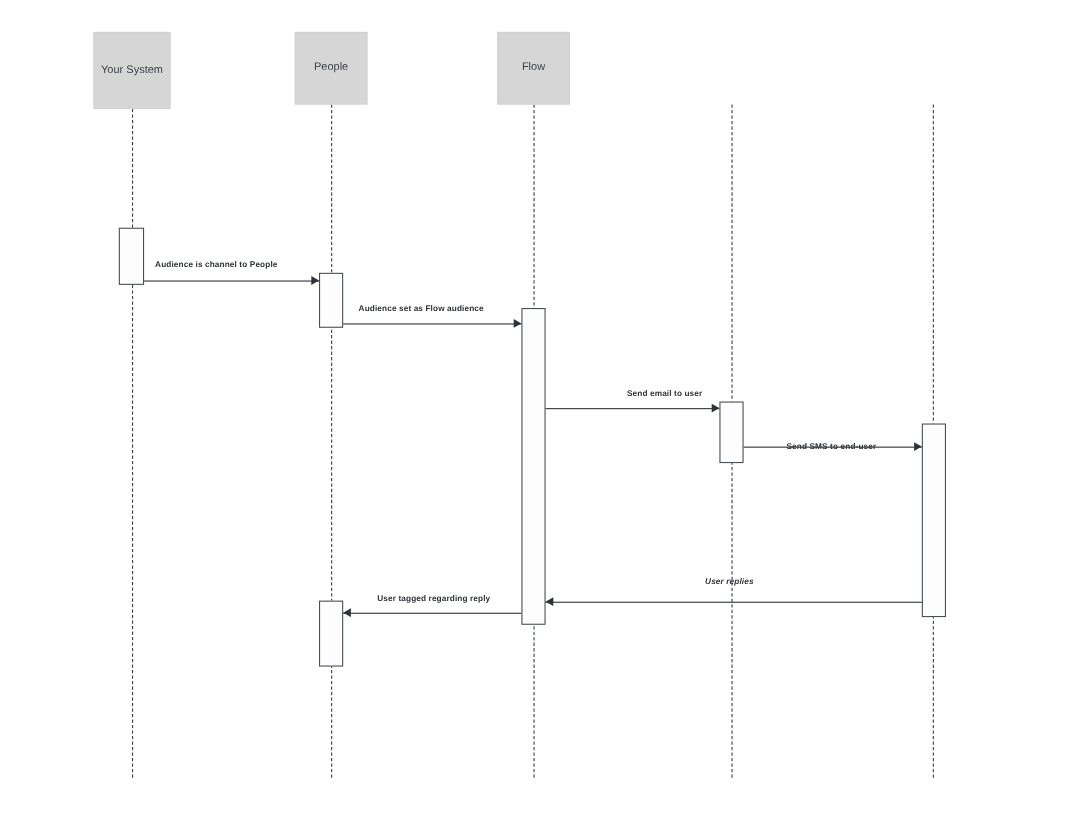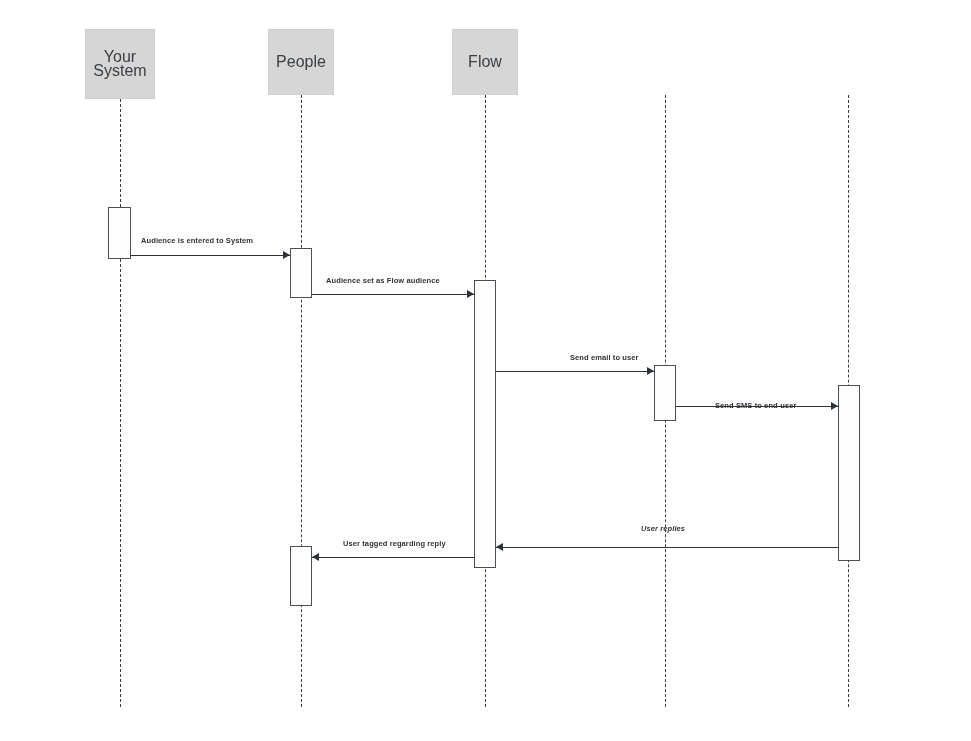--- a/index.html
+++ b/index.html
@@ -20,23 +20,22 @@
     background: #ffffff;
   }
   .lifeline-head {
     position: absolute;
     background: #d6d6d6;
     border: 1px solid #d0d0d0;
     box-sizing: border-box;
     display: flex;
     align-items: center;
     justify-content: center;
-    text-align: center;
     color: #3a3f44;
-    font-size: 16px;
+    font-size: 10px;
     line-height: 14px;
     font-family: "Liberation Sans", sans-serif;
     padding: 2px 4px;
   }
   .lifeline-line {
     position: absolute;
     width: 0;
     border-left: 1px dashed #3a3f44;
   }
   .activation {
@@ -98,21 +97,21 @@
 
   <div class="activation" style="left:108px; top:207px; width:23px; height:52px;"></div>
   <div class="activation" style="left:290px; top:248px; width:22px; height:50px;"></div>
   <div class="activation" style="left:474px; top:280px; width:22px; height:288px;"></div>
   <div class="activation" style="left:654px; top:365px; width:22px; height:56px;"></div>
   <div class="activation" style="left:838px; top:385px; width:22px; height:176px;"></div>
   <div class="activation" style="left:290px; top:546px; width:22px; height:60px;"></div>
 
   <div class="msg-line" style="left:131px; top:255px; width:159px;"></div>
   <div class="arrow-head arrow-right" style="left:283px; top:251px;"></div>
-  <div class="msg-label" style="left:141px; top:236px;">Audience is entered to System</div>
+  <div class="msg-label" style="left:141px; top:236px;">Audience is channel to People</div>
 
   <div class="msg-line" style="left:312px; top:294px; width:162px;"></div>
   <div class="arrow-head arrow-right" style="left:467px; top:290px;"></div>
   <div class="msg-label" style="left:326px; top:276px;">Audience set as Flow audience</div>
 
   <div class="msg-line" style="left:496px; top:371px; width:158px;"></div>
   <div class="arrow-head arrow-right" style="left:647px; top:367px;"></div>
   <div class="msg-label" style="left:543px; top:353px;margin-left:27px;">Send email to user</div>
 
   <div class="msg-line" style="left:676px; top:406px; width:162px;"></div>

